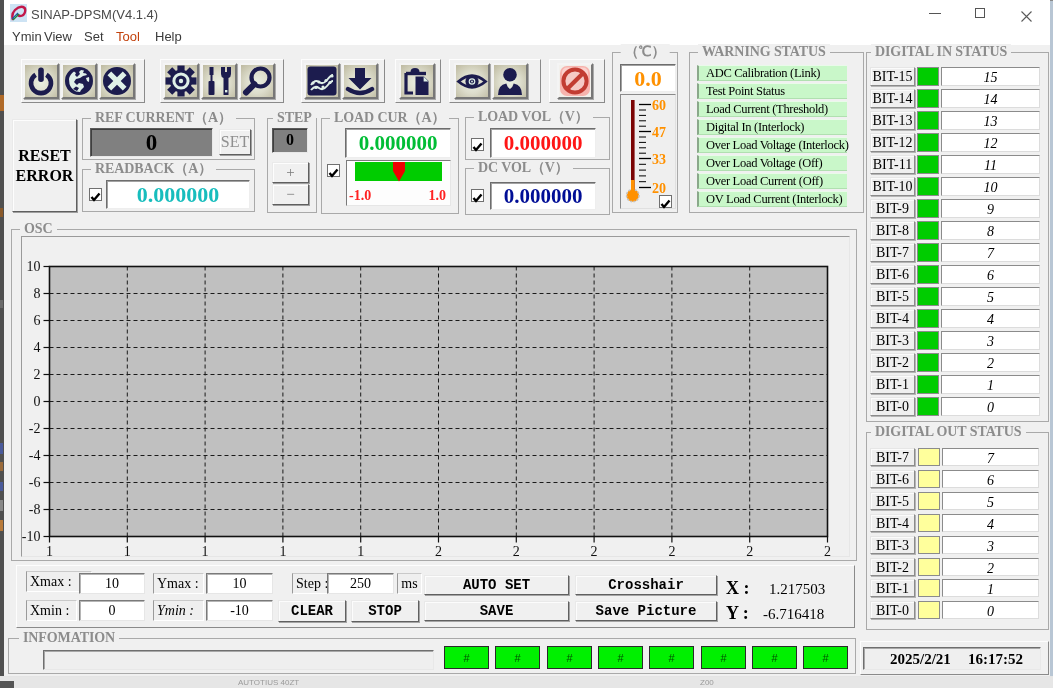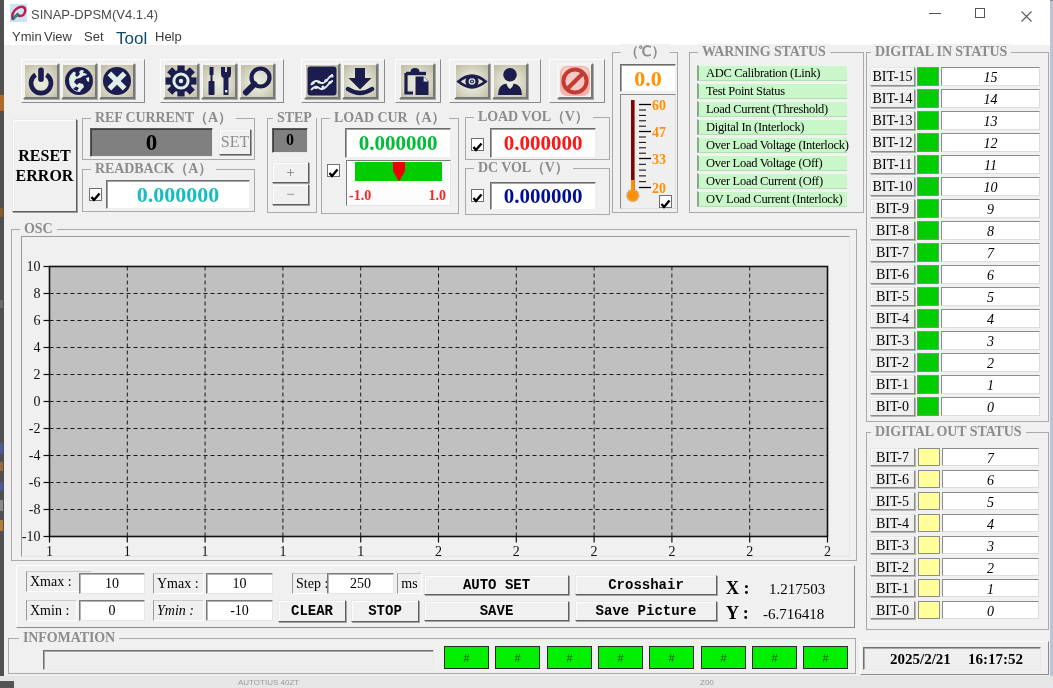--- a/index.html
+++ b/index.html
@@ -65,21 +65,21 @@
 <div class="abs" style="left:929px;top:13px;width:12px;height:1px;background:#555;"></div>
 <div class="abs" style="left:975px;top:8px;width:10px;height:10px;border:1px solid #555;"></div>
 <div class="abs" style="left:1021px;top:8px;"><svg width="11" height="11" viewBox="0 0 11 11">
       <path d="M0.5 0.5 L10.5 10.5 M10.5 0.5 L0.5 10.5" stroke="#5a5a5a" stroke-width="1.1"></path>
     </svg></div>
 
 <div class="abs" style="left:4px;top:28px;width:1046px;height:17px;background:#fff;"></div>
 <div class="abs" style="left:12px;top:29px;font-size:13px;color:#3a3a3a;">Ymin</div>
 <div class="abs" style="left:44px;top:29px;font-size:13px;color:#3a3a3a;">View</div>
 <div class="abs" style="left:84px;top:29px;font-size:13px;color:#3a3a3a;">Set</div>
-<div class="abs" style="left:116px;top:29px;font-size:17px;color:#0c4a6e;">Tool</div>
+<div class="abs" style="left:116px;top:29px;font-size:13px;color:#c2410c;">Tool</div>
 <div class="abs" style="left:155px;top:29px;font-size:13px;color:#3a3a3a;">Help</div>
 
 <div id="toolbar">
 <div class="tpan" style="left:21px;width:124px;"></div>
 <div class="tpan" style="left:160px;width:124px;"></div>
 <div class="tpan" style="left:301px;width:84px;"></div>
 <div class="tpan" style="left:395px;width:46px;"></div>
 <div class="tpan" style="left:449px;width:92px;"></div>
 <div class="tpan" style="left:549px;width:56px;"></div>
 

